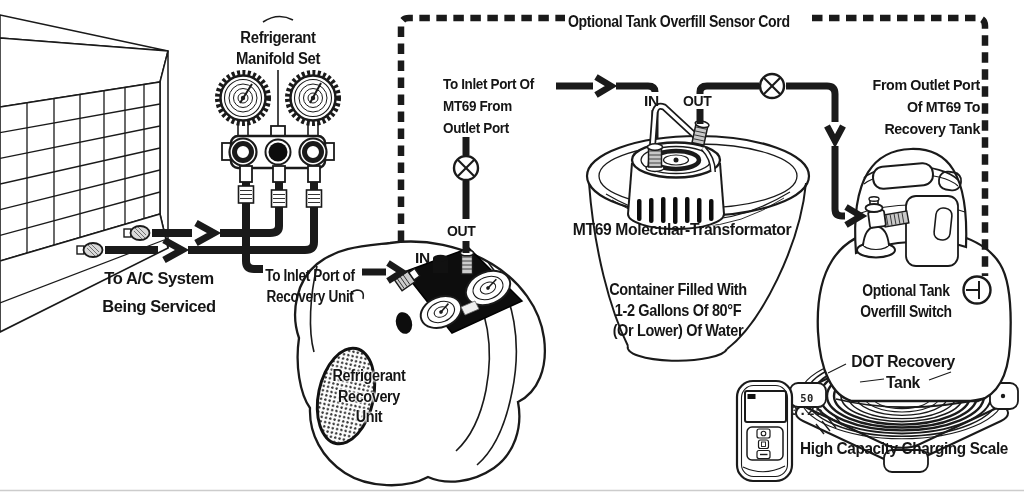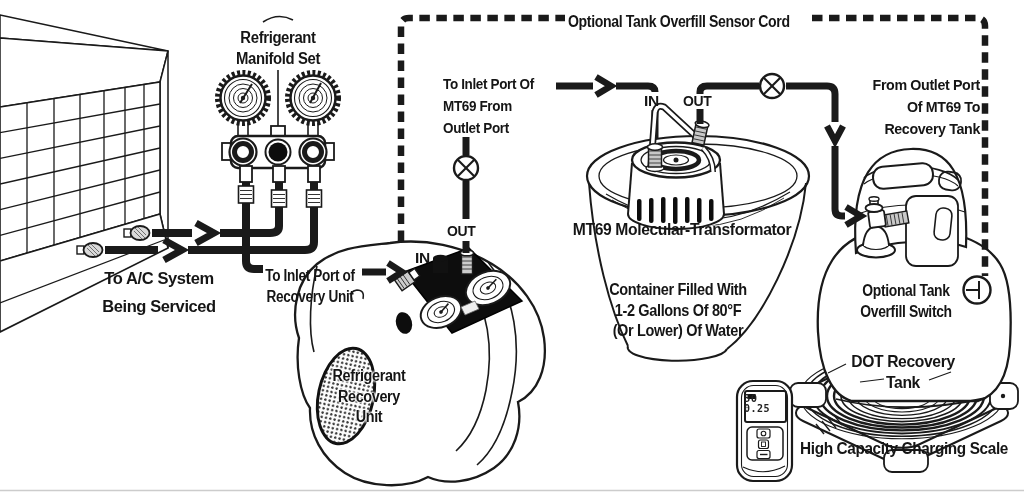--- a/index.html
+++ b/index.html
@@ -4,21 +4,21 @@
 <style>
   html,body{margin:0;padding:0;background:#fff;}
   .stage{position:relative;width:1024px;height:497px;background:#ffffff;overflow:hidden;
          font-family:"Liberation Sans",sans-serif;}
   .stage svg{position:absolute;left:0;top:0;}
   .lbl{position:absolute;font-weight:bold;color:#151515;white-space:pre-line;
        letter-spacing:-0.4px;line-height:21px;}
   .ctr{text-align:center;}
   .rt{text-align:right;}
   .lcd{position:absolute;font-family:"DejaVu Sans Mono",monospace;font-weight:bold;
-       color:#222;text-align:left;letter-spacing:0.5px;}
+       color:#222;text-align:center;letter-spacing:0.5px;padding-left:44px;}
   .grille{position:absolute;left:317px;top:346px;width:52px;height:94px;
           border:3px solid #111;border-radius:50%;transform:rotate(12deg);
           background-color:#fcfcfc;
           background-image:radial-gradient(circle,#3a3a3a 1.05px,rgba(0,0,0,0) 1.35px);
           background-size:4.4px 4.4px;}
 </style>
 </head>
 <body>
 
 <div class="stage">
@@ -427,15 +427,15 @@
 
 <div class="lbl ctr" style="left:836px;top:281px;width:140px;font-size:16px;line-height:20.5px;transform:scaleX(.87);">Optional Tank
 Overfill Switch</div>
 
 <div class="lbl ctr" style="left:833px;top:351px;width:140px;font-size:16.5px;line-height:20.5px;transform:scaleX(.95);">DOT Recovery
 Tank</div>
 
 <div class="lbl ctr" style="left:785px;top:438px;width:238px;font-size:16.5px;transform:scaleX(.93);">High Capacity Charging Scale</div>
 
 <div class="lcd" style="left:744px;top:392px;width:38px;font-size:10.5px;">50</div>
-<div class="lcd" style="left:744px;top:402.5px;width:38px;font-size:10px;">0.25</div>
+<div class="lcd" style="left:744px;top:402.5px;width:38px;font-size:13px;">0.25</div>
 
 </div>
 
 </body></html>

